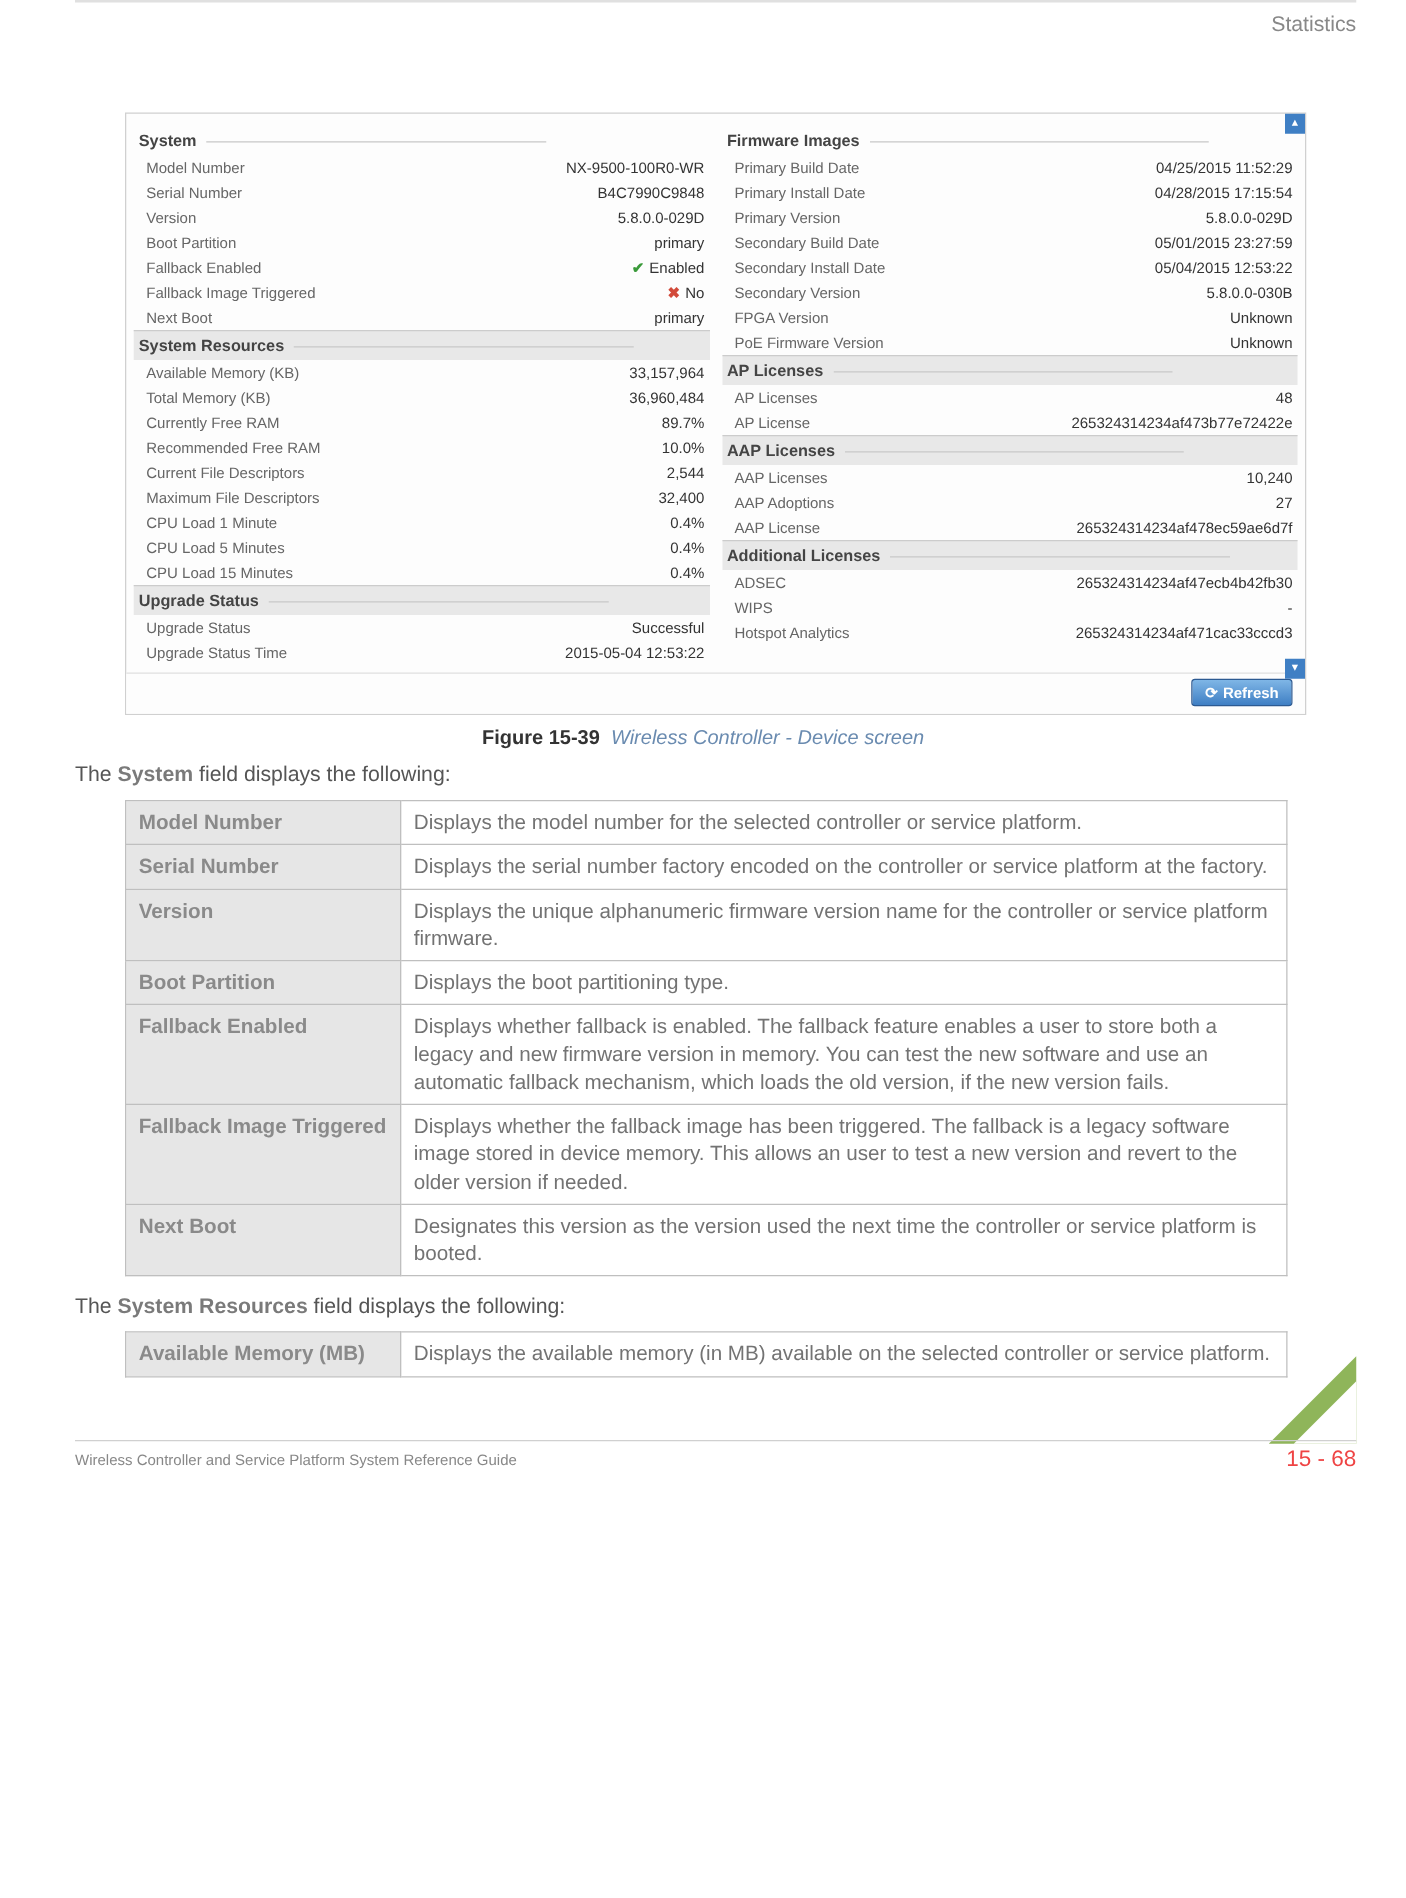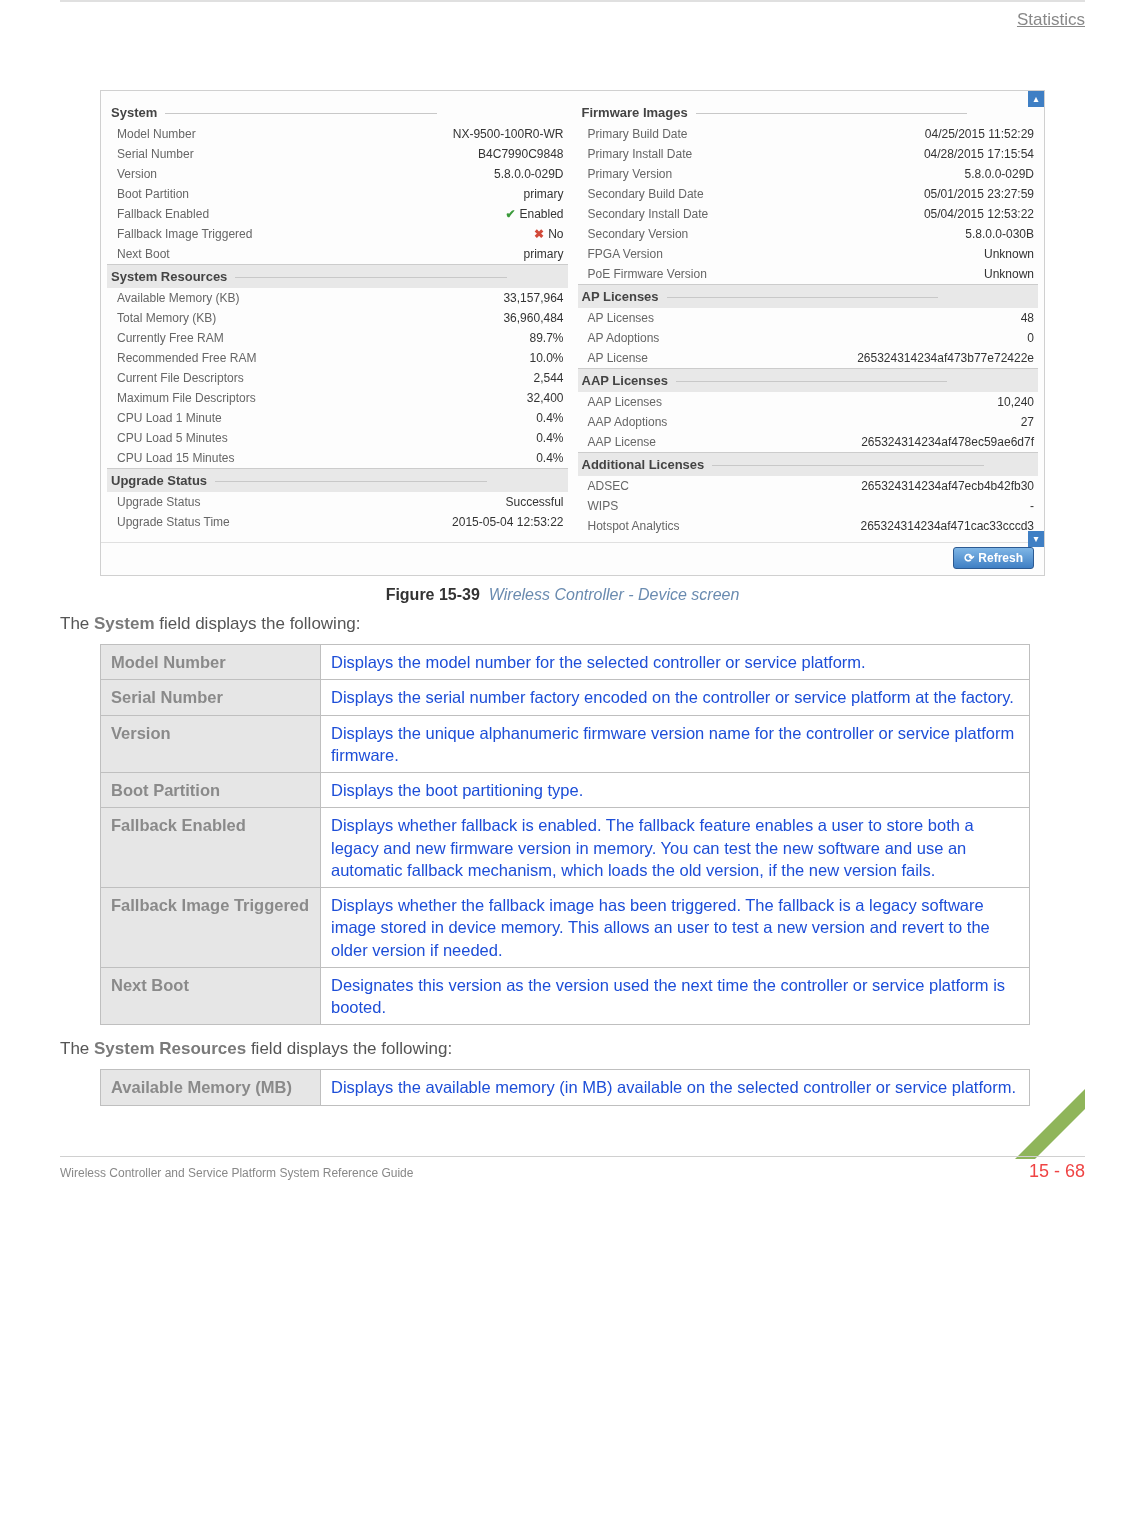--- a/index.html
+++ b/index.html
@@ -13,21 +13,20 @@
   }
   .top-rule {
     border-top: 2px solid #e0e0e0;
     margin: 0 40px 0 60px;
   }
   .header-breadcrumb {
     text-align: right;
     color: #888;
     font-size: 17px;
     padding: 8px 40px 0 0;
-    text-decoration: underline;
   }
   .screenshot-container {
     margin: 60px 80px 10px 100px;
     border: 1px solid #d0d0d0;
     background: #fdfdfd;
     position: relative;
   }
   .ss-body {
     display: flex;
     padding: 10px 6px 6px 6px;
@@ -104,21 +103,21 @@
   table.def-table {
     border-collapse: collapse;
     margin: 0 60px 14px 100px;
     width: 930px;
     font-size: 16.5px;
   }
   table.def-table td {
     border: 1px solid #bfbfbf;
     padding: 6px 10px;
     vertical-align: top;
-    color: #1d4ed8;
+    color: #737373;
     line-height: 1.35;
   }
   table.def-table td.term {
     background: #e6e6e6;
     color: #8a8a8a;
     font-weight: 700;
     width: 220px;
   }
   .footer {
     margin: 50px 40px 20px 60px;
@@ -271,24 +270,20 @@
           <div class="v">Unknown</div>
         </div>
         <div class="ss-kv">
           <div class="k">PoE Firmware Version</div>
           <div class="v">Unknown</div>
         </div>
         <div class="ss-section-title dark">AP Licenses</div>
         <div class="ss-kv">
           <div class="k">AP Licenses</div>
           <div class="v">48</div>
-        </div>
-        <div class="ss-kv">
-          <div class="k">AP Adoptions</div>
-          <div class="v">0</div>
         </div>
         <div class="ss-kv">
           <div class="k">AP License</div>
           <div class="v">265324314234af473b77e72422e</div>
         </div>
         <div class="ss-section-title dark">AAP Licenses</div>
         <div class="ss-kv">
           <div class="k">AAP Licenses</div>
           <div class="v">10,240</div>
         </div>

